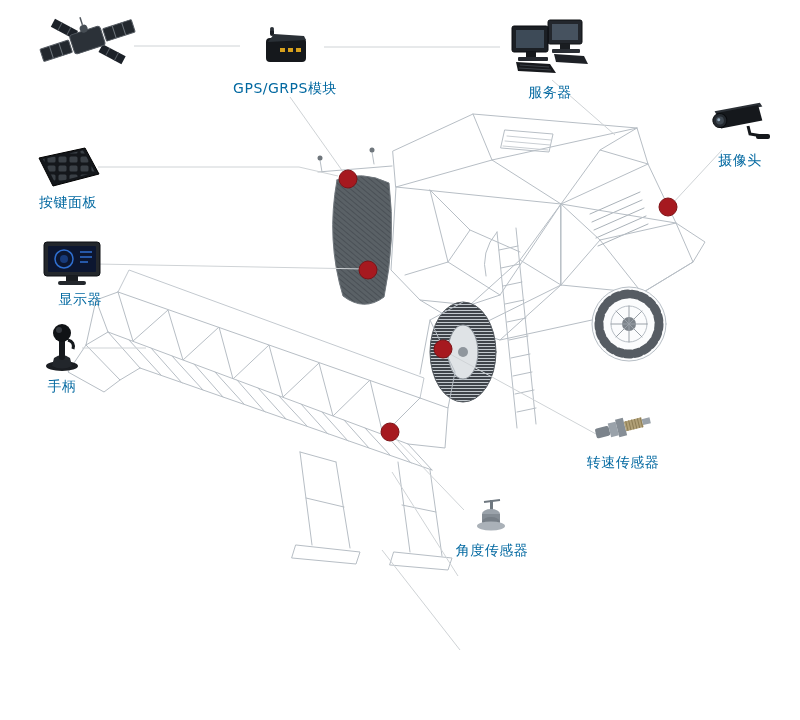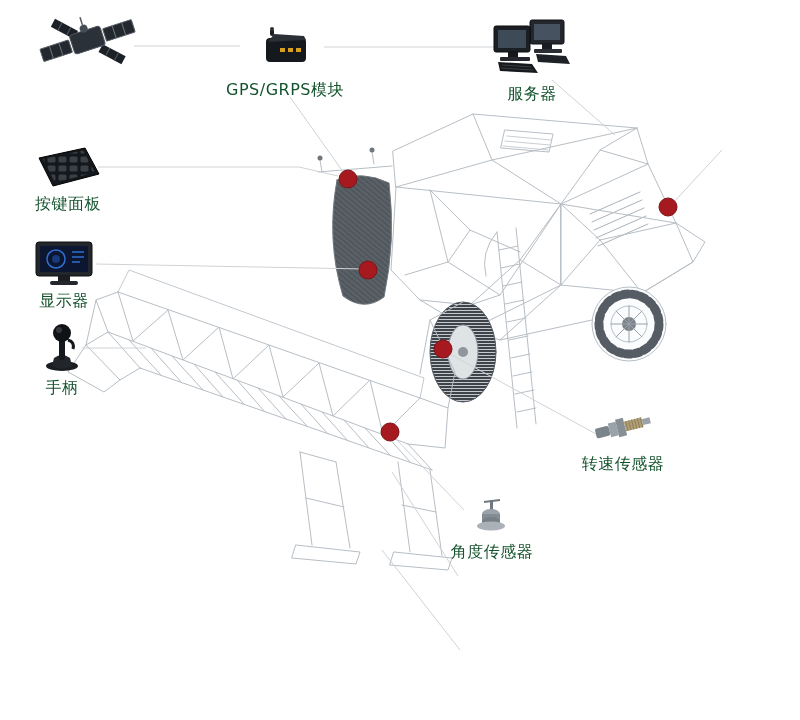--- a/index.html
+++ b/index.html
@@ -1,21 +1,21 @@
 <!DOCTYPE html>
 <html><head>
 <meta charset="utf-8">
 <style>
   * { margin:0; padding:0; box-sizing:border-box; }
   html,body { background:#ffffff; }
   body { font-family:"DejaVu Sans","Liberation Sans",sans-serif; }
   .stage { position:relative; width:800px; height:720px; background:#ffffff; overflow:hidden; }
   #scene { position:absolute; left:0; top:0; width:800px; height:720px; }
   .comp { position:absolute; display:flex; flex-direction:column; align-items:center; }
-  .comp .label { font-size:16px; color:#14532d; white-space:nowrap; letter-spacing:0.5px; }
+  .comp .label { font-size:14px; color:#0369a1; white-space:nowrap; letter-spacing:0.5px; }
 </style>
 </head>
 <body>
 
 <div class="stage">
 
   <svg id="scene" viewBox="0 0 800 720">
     <defs>
       <pattern id="pat-mesh" width="4" height="4" patternUnits="userSpaceOnUse" patternTransform="rotate(40)">
         <rect width="4" height="4" fill="#4a5056"></rect>
@@ -133,57 +133,71 @@
       <path d="M8 16 L14 8 L44 10 L46 14 Z" fill="#2a3036"></path>
       <rect x="10" y="3" width="4" height="7" rx="2" fill="#1a1e23"></rect>
       <circle cx="12" cy="3" r="2" fill="#2a3036"></circle>
       <rect x="20" y="22" width="5" height="4" fill="#d7a11d"></rect>
       <rect x="28" y="22" width="5" height="4" fill="#d7a11d"></rect>
       <rect x="36" y="22" width="5" height="4" fill="#d7a11d"></rect>
     </svg>
     <div class="label" style="margin-top:12px;">GPS/GRPS模块</div>
   </div>
 
-  <div class="comp" style="left:480px; top:16px; width:104px;">
+  <div class="comp" style="left:498px; top:16px; width:104px;">
     <svg width="92" height="60" viewBox="0 0 92 60">
       <g>
         <rect x="44" y="4" width="34" height="24" rx="2" fill="#23272d" stroke="#0e1013"></rect>
         <rect x="48" y="8" width="26" height="16" fill="#46525f"></rect>
         <rect x="56" y="28" width="10" height="5" fill="#1a1d21"></rect>
         <rect x="48" y="33" width="28" height="4" rx="1" fill="#2a2e34"></rect>
         <path d="M50 38 L80 40 L84 48 L52 46 Z" fill="#1e2126"></path>
       </g>
       <g>
         <rect x="8" y="10" width="36" height="26" rx="2" fill="#1b1f24" stroke="#0b0d10"></rect>
         <rect x="12" y="14" width="28" height="18" fill="#3d4a57"></rect>
         <rect x="22" y="36" width="10" height="5" fill="#15181c"></rect>
         <rect x="14" y="41" width="30" height="4" rx="1" fill="#24282e"></rect>
         <path d="M12 46 L46 48 L52 57 L14 55 Z" fill="#17191d"></path>
         <path d="M16 49 L45 51 M15 52 L47 54" stroke="#3a3f46" stroke-width="1"></path>
       </g>
     </svg>
     <div class="label" style="margin-top:8px;">服务器</div>
   </div>
 
+  <div class="comp" style="left:700px; top:100px; width:80px;">
+    <svg width="64" height="48" viewBox="0 0 64 48">
+      <g transform="rotate(-8 30 20)">
+        <path d="M8 8 L54 6 L56 10 L10 13 Z" fill="#2b3036"></path>
+        <path d="M10 10 L52 8 L54 24 L12 26 Z" fill="#15181c"></path>
+        <circle cx="12" cy="18" r="7" fill="#23282e" stroke="#0a0c0e"></circle>
+        <circle cx="12" cy="18" r="4" fill="#3f4851"></circle>
+        <circle cx="11" cy="17" r="1.5" fill="#8fa6b8"></circle>
+      </g>
+      <path d="M40 26 L42 34 L54 36" stroke="#15181c" stroke-width="3" fill="none"></path>
+      <rect x="48" y="34" width="14" height="5" rx="2" fill="#15181c"></rect>
+    </svg>
+    <div class="label" style="margin-top:4px;">摄像头</div>
+  </div>
 
   <div class="comp" style="left:26px; top:146px; width:84px;">
     <svg width="66" height="42" viewBox="0 0 66 42">
       <defs>
         <pattern id="pat-keys" width="11" height="9" patternUnits="userSpaceOnUse">
           <rect width="11" height="9" fill="#14171b"></rect>
           <rect x="1.5" y="1.5" width="8" height="6" rx="1.5" fill="#3a4046"></rect>
         </pattern>
       </defs>
       <path d="M4 12 L50 2 L64 28 L18 40 Z" fill="#14171b" stroke="#000000"></path>
       <path d="M8 13 L48 4.5 L60 26.5 L20 36.5 Z" fill="url(#pat-keys)"></path>
     </svg>
     <div class="label" style="margin-top:6px;text-align:right;">按键面板</div>
   </div>
 
-  <div class="comp" style="left:26px; top:240px; width:76px;">
+  <div class="comp" style="left:26px; top:240px; width:76px;align-items:flex-end;">
     <svg width="60" height="47" viewBox="0 0 60 47">
       <rect x="2" y="2" width="56" height="34" rx="3" fill="#23272c" stroke="#0d0f12"></rect>
       <rect x="6" y="6" width="48" height="26" rx="1" fill="#0c1630"></rect>
       <circle cx="22" cy="19" r="9" fill="none" stroke="#2f6fd0" stroke-width="1.5"></circle>
       <circle cx="22" cy="19" r="4" fill="#173a7a"></circle>
       <path d="M38 12 H50 M38 17 H50 M38 22 H46" stroke="#2f6fd0" stroke-width="1.5"></path>
       <rect x="24" y="36" width="12" height="5" fill="#1a1d21"></rect>
       <rect x="16" y="41" width="28" height="4" rx="2" fill="#23272c"></rect>
     </svg>
     <div class="label" style="margin-top:4px;">显示器</div>

